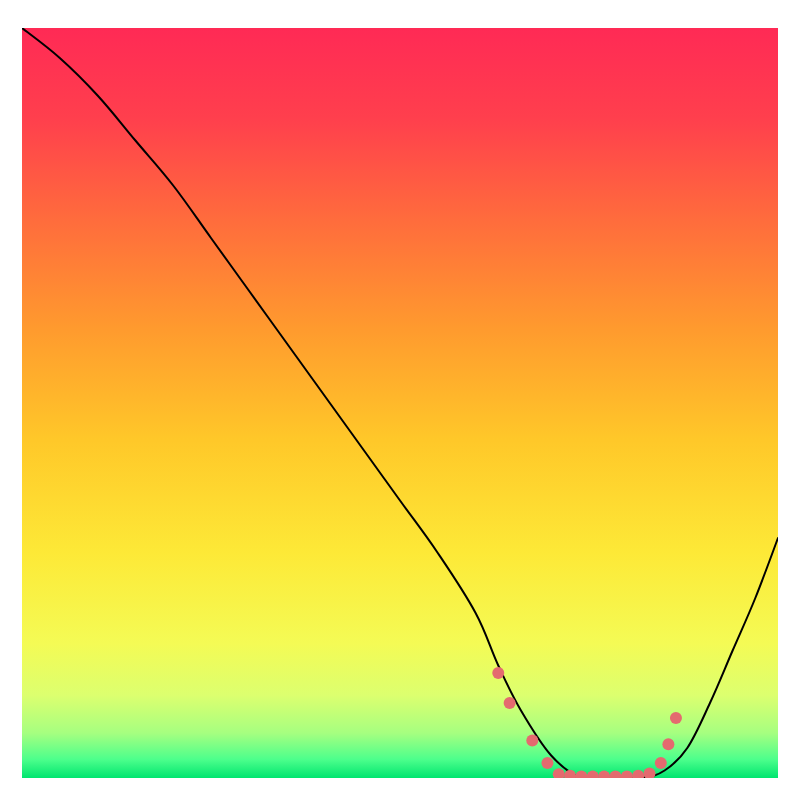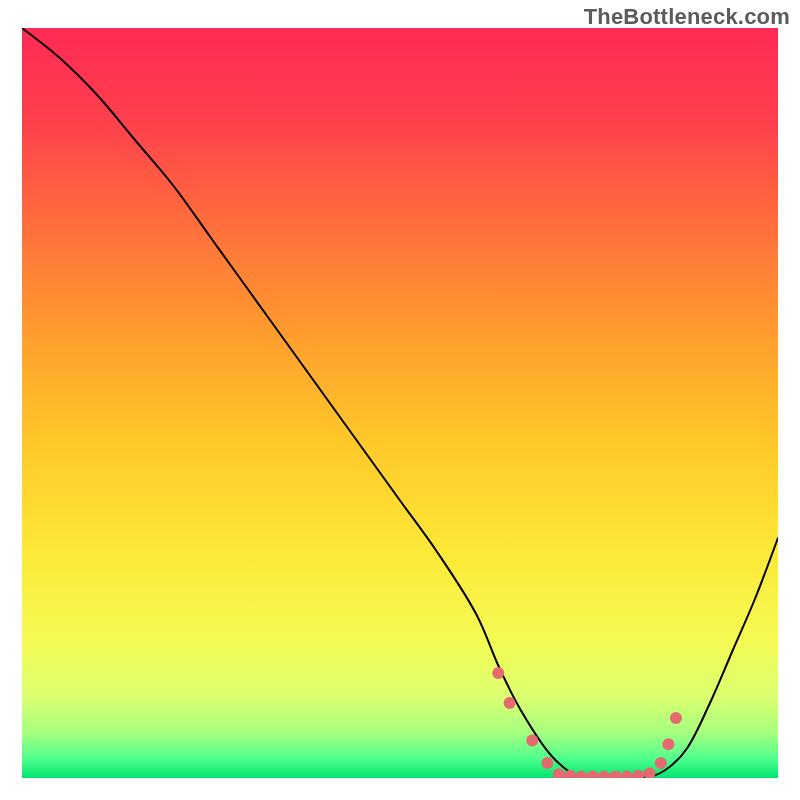--- a/index.html
+++ b/index.html
@@ -27,21 +27,20 @@
     z-index: 10;
   }
   svg {
     display: block;
   }
 </style>
 </head>
 <body>
 
 <div class="chart-container">
-  <div class="watermark">TheBottleneck.com</div>
   <svg id="chart-svg" width="800" height="800" viewBox="0 0 800 800">
     <defs>
       <linearGradient id="bg-grad" x1="0" y1="0" x2="0" y2="1">
           <stop offset="0%" stop-color="#ff2a55"></stop>
           <stop offset="12%" stop-color="#ff3f4d"></stop>
           <stop offset="25%" stop-color="#ff6a3d"></stop>
           <stop offset="40%" stop-color="#ff9a2e"></stop>
           <stop offset="55.00000000000001%" stop-color="#ffc829"></stop>
           <stop offset="70%" stop-color="#fde937"></stop>
           <stop offset="82%" stop-color="#f4fb55"></stop>

